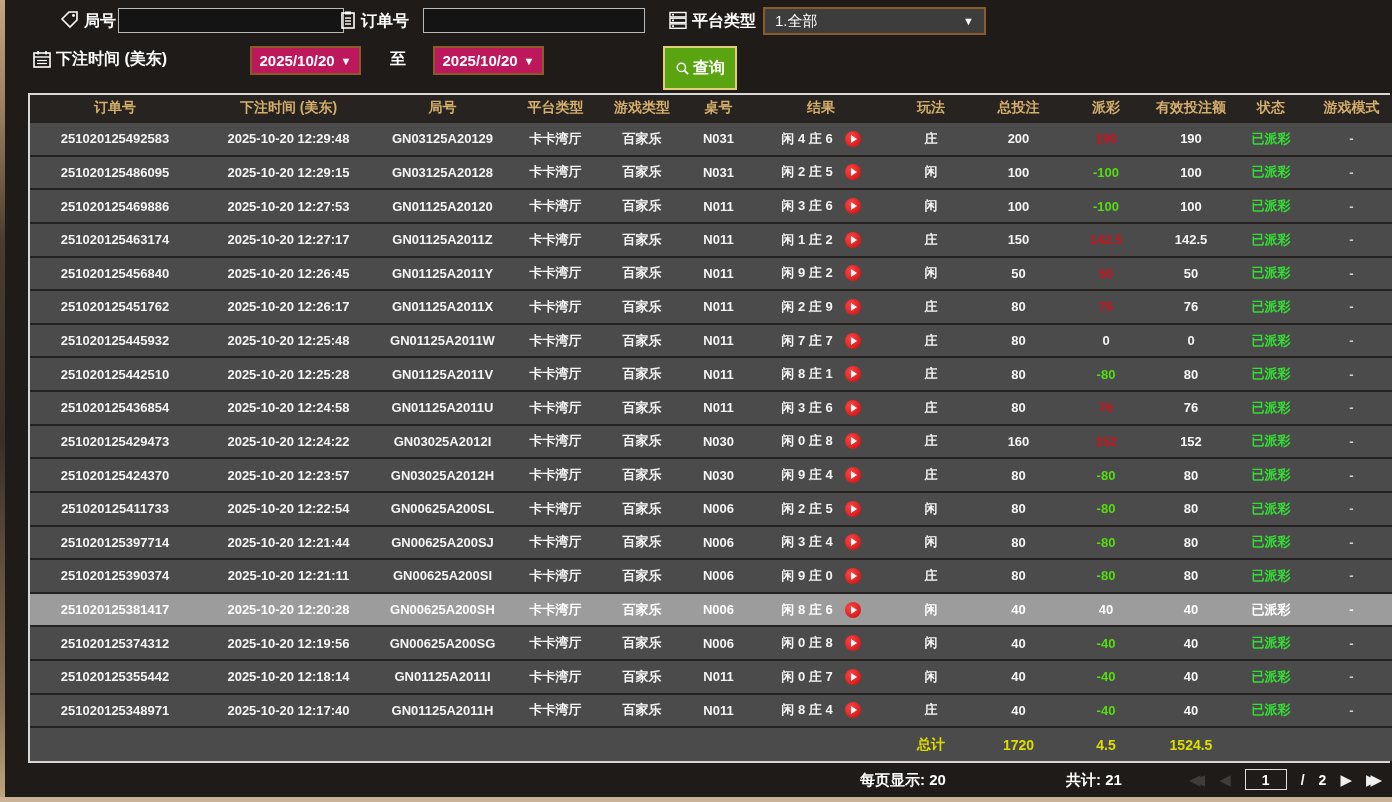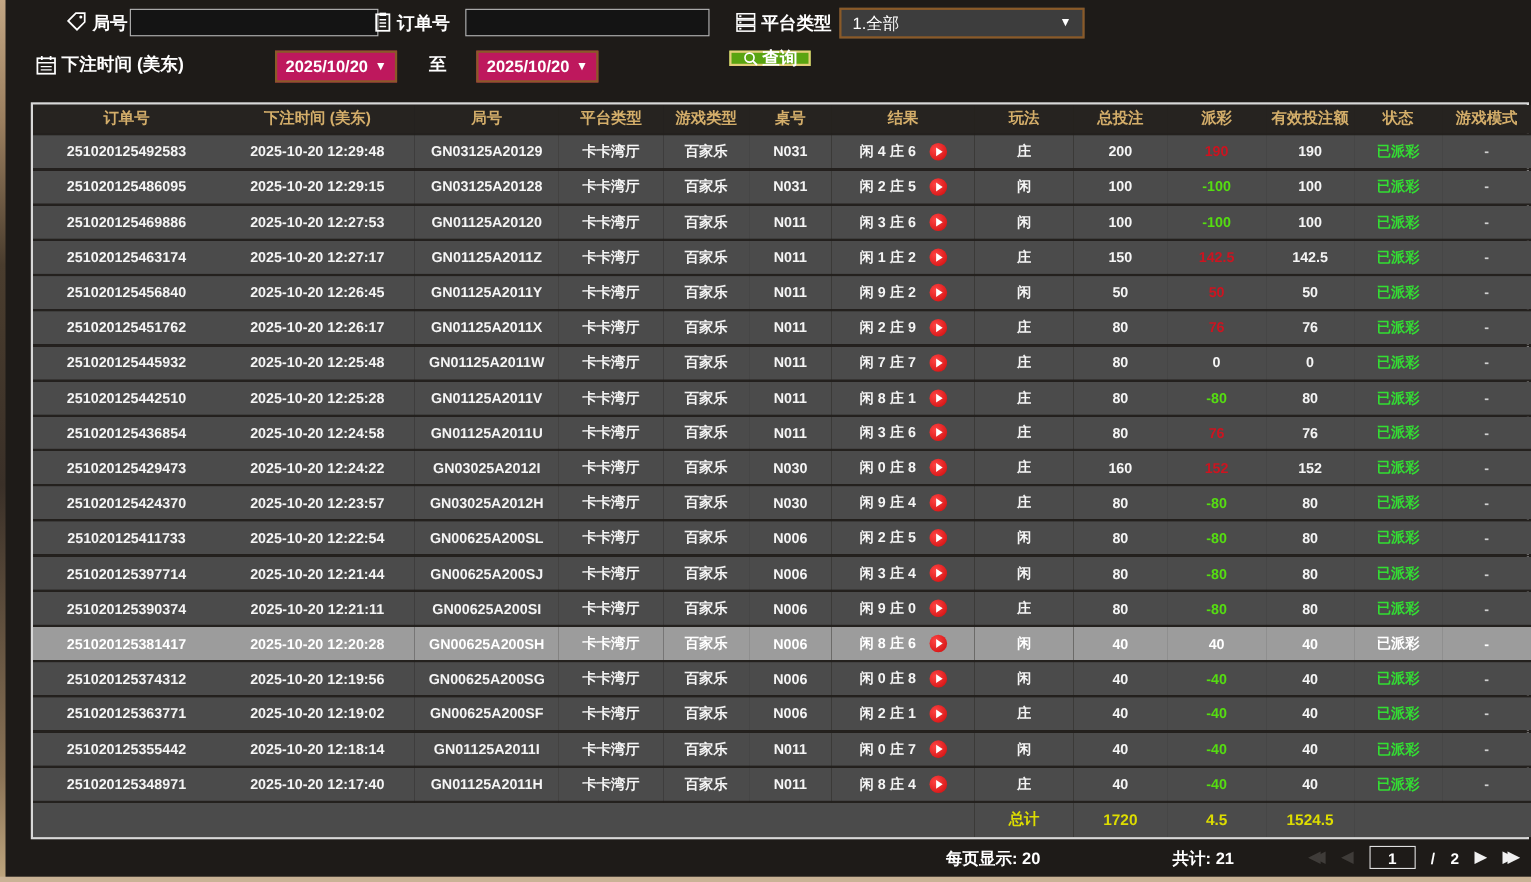--- a/index.html
+++ b/index.html
@@ -26,21 +26,21 @@
     color:#fff; font-size:14px; padding:0 6px; outline:none;
   }
   .pickbox {
     position:absolute; background:#be185d; border:2px solid var(--picker-border);
     color:#fff; font-weight:bold; font-size:15px; display:flex; align-items:center;
     justify-content:center; gap:6px; cursor:pointer; white-space:nowrap;
   }
   .pickbox .arr { font-size:11px; }
   .platform-select { justify-content:space-between; padding:0 10px; font-weight:normal; font-size:15px; background:#3d3d3d; }
   .query-btn {
-    position:absolute; left:663px; top:46px; width:74px; height:14px;
+    position:absolute; left:663px; top:46px; width:74px; height:44px;
     background:var(--button-green); border:2px solid #e3cf7a; color:#fff;
     font-size:16px; font-weight:bold; display:flex; align-items:center; justify-content:center;
     gap:3px; cursor:pointer;
   }
   .query-btn svg { width:15px; height:15px; }
 
   
   .grid-wrap { position:absolute; left:28px; top:93px; width:1362px; height:670px;
     border:2px solid #d8d8d8; background:#24211e; z-index:1; }
   table { width:100%; height:100%; border-collapse:collapse; table-layout:fixed; }
@@ -504,40 +504,20 @@
             </div>
           </td>
           <td>闲</td>
           <td>40</td>
           <td class="neg">-40</td>
           <td>40</td>
           <td class="status">已派彩</td>
           <td class="dim">-</td>
         </tr>
         <tr>
-          <td>251020125363771</td>
-          <td>2025-10-20 12:19:02</td>
-          <td>GN00625A200SF</td>
-          <td>卡卡湾厅</td>
-          <td>百家乐</td>
-          <td>N006</td>
-          <td>
-            <div class="result-cell">
-              <span>闲 2 庄 1</span>
-              <span class="play-icon"></span>
-            </div>
-          </td>
-          <td>庄</td>
-          <td>40</td>
-          <td class="neg">-40</td>
-          <td>40</td>
-          <td class="status">已派彩</td>
-          <td class="dim">-</td>
-        </tr>
-        <tr>
           <td>251020125355442</td>
           <td>2025-10-20 12:18:14</td>
           <td>GN01125A2011I</td>
           <td>卡卡湾厅</td>
           <td>百家乐</td>
           <td>N011</td>
           <td>
             <div class="result-cell">
               <span>闲 0 庄 7</span>
               <span class="play-icon"></span>

